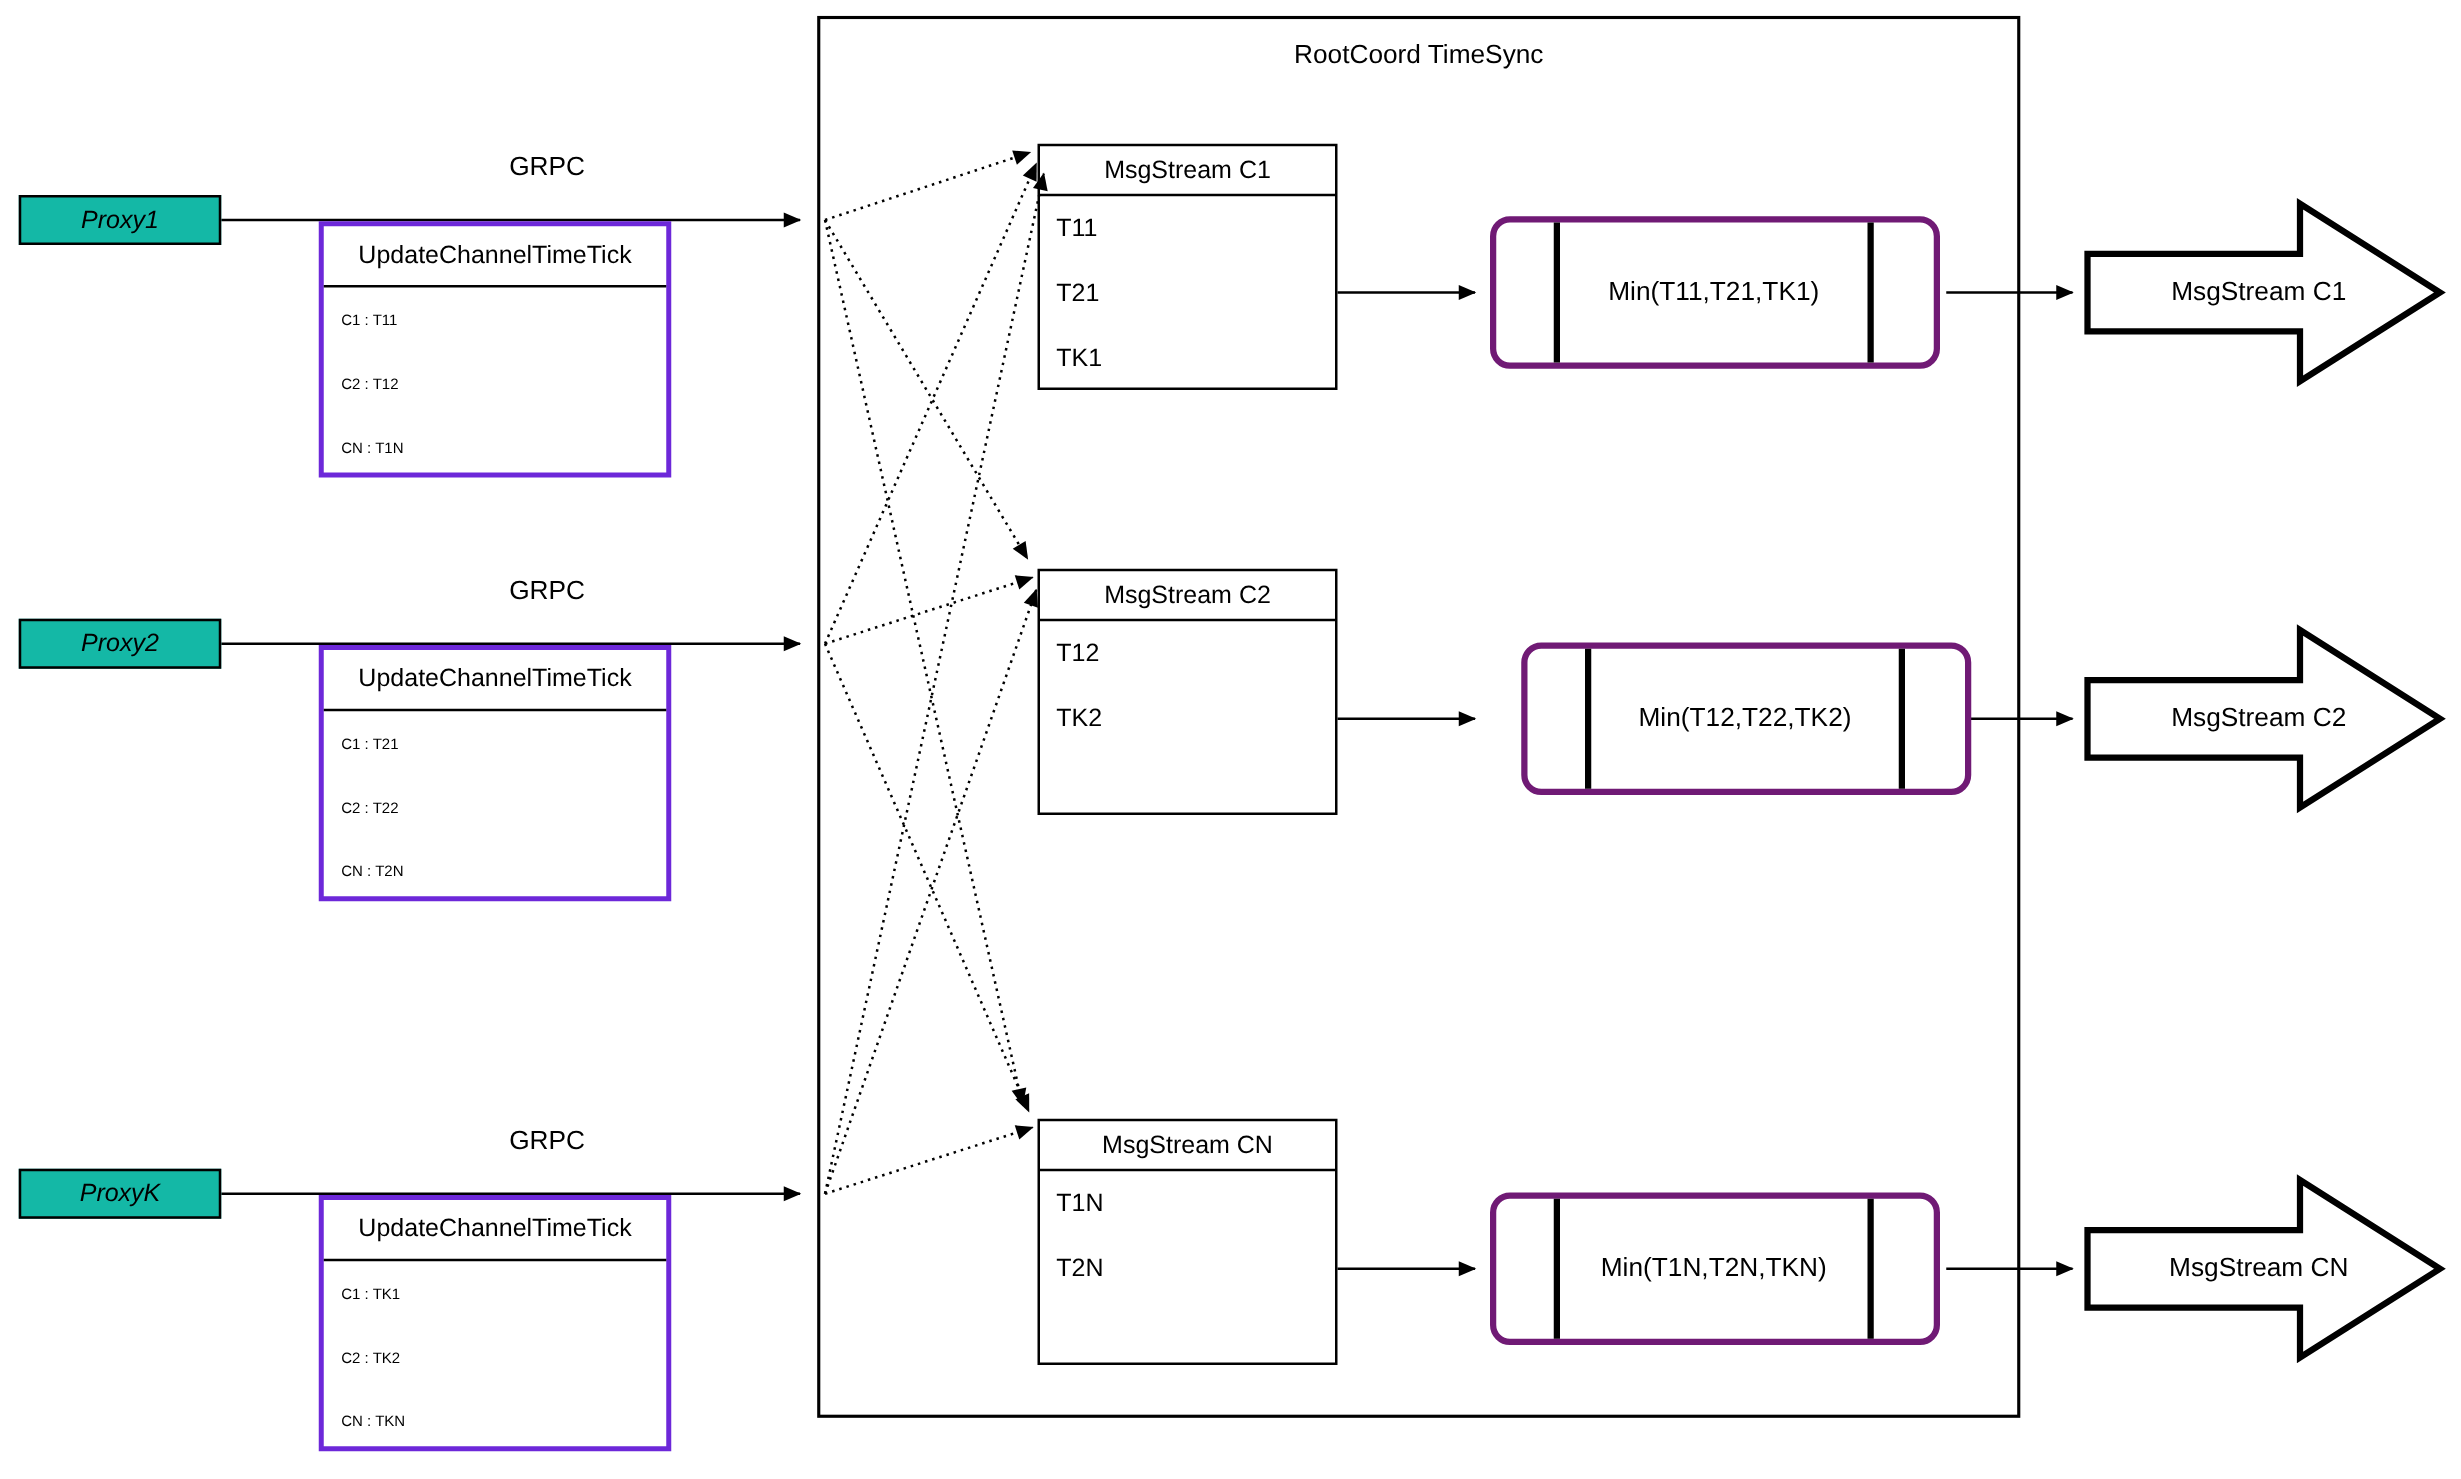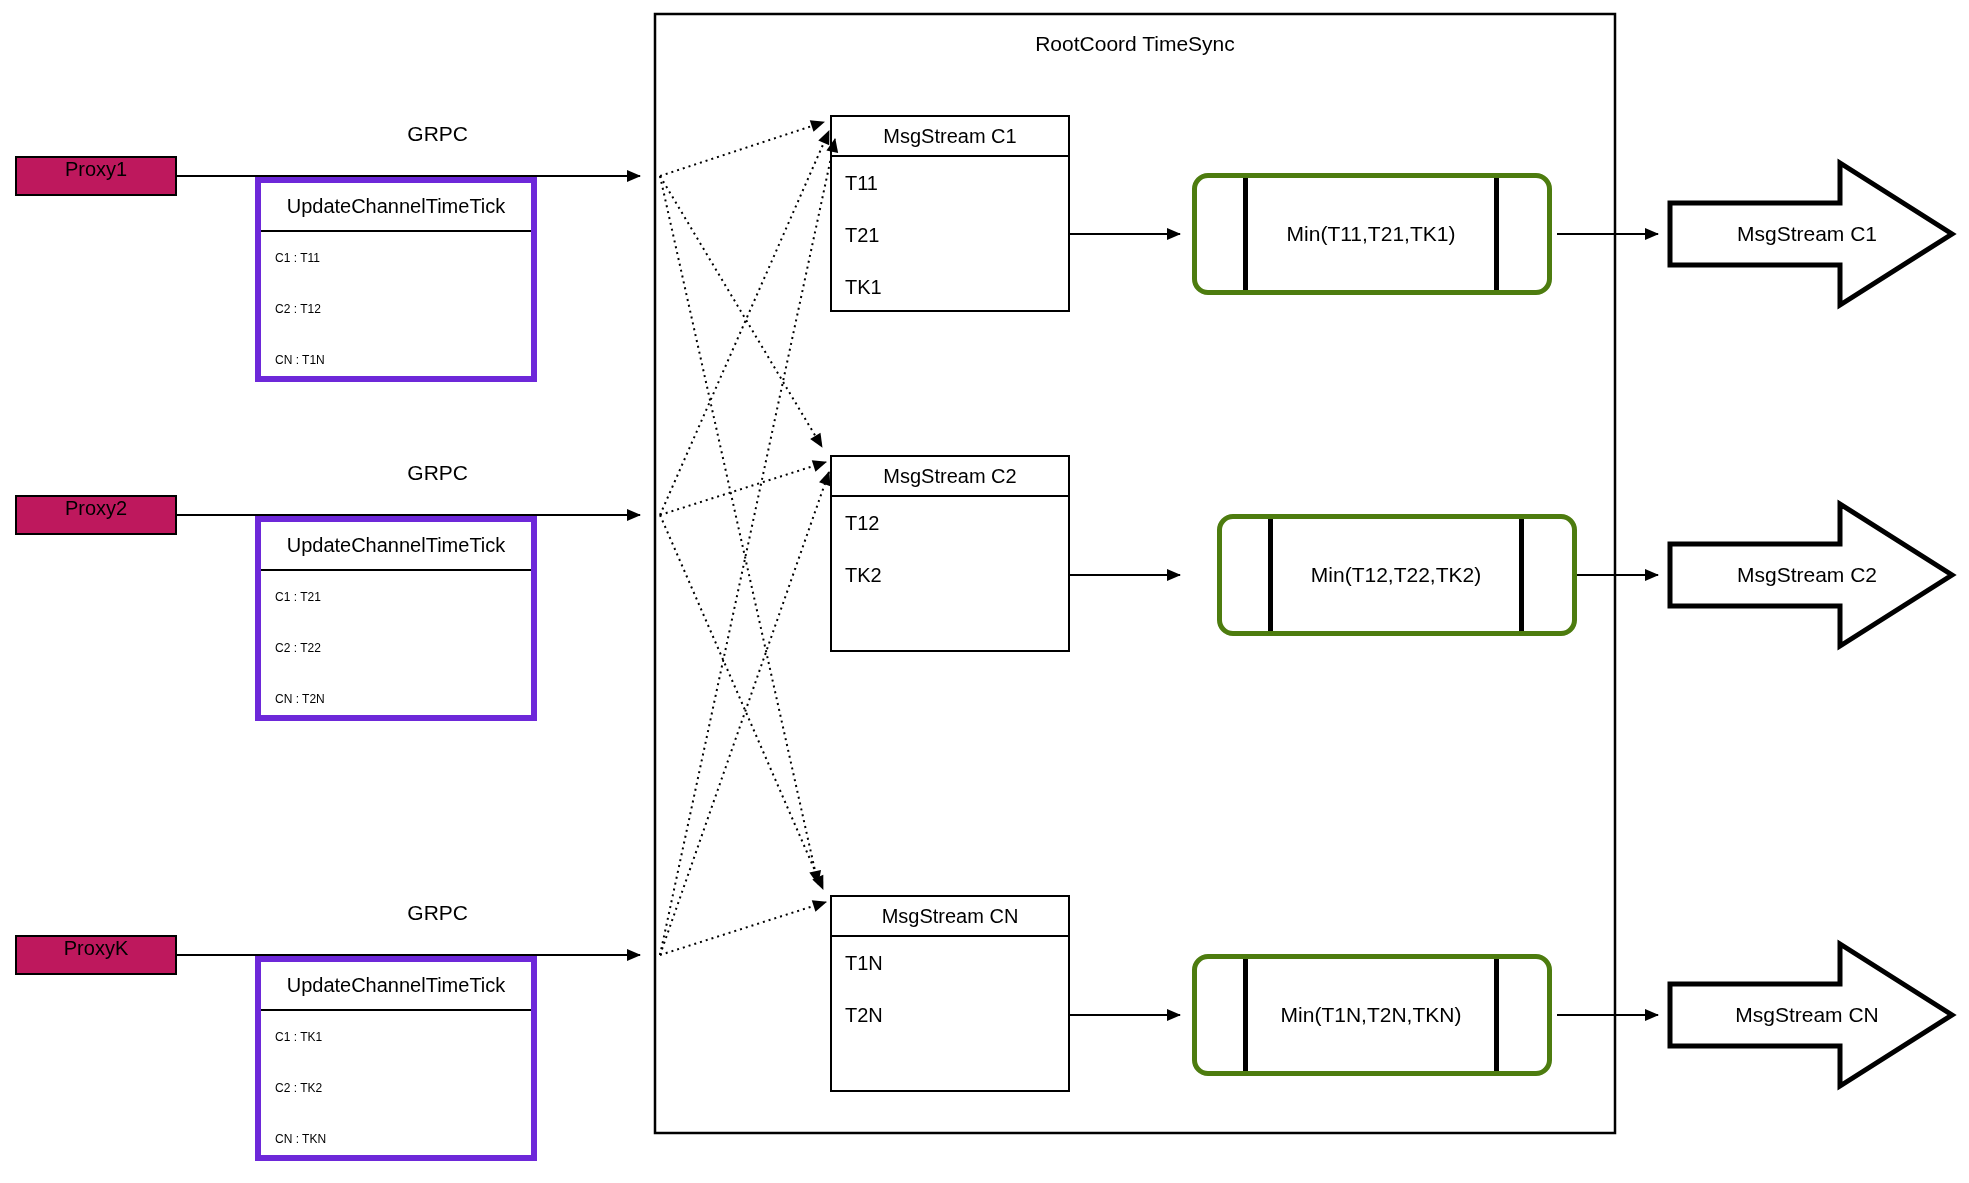--- a/index.html
+++ b/index.html
@@ -9,31 +9,32 @@
     background:#ffffff;
     font-family:"Liberation Sans", sans-serif;
     color:#000;
     overflow:hidden;
     padding-left:36px;
   }
   #wires{position:absolute;left:0;top:0;width:1969px;height:1183px;}
   .abs{position:absolute;box-sizing:border-box;}
   .proxy-box{
     left:15px;width:162px;height:40px;
-    border:2px solid #000;background:#be185d;
-    display:flex;align-items:flex-start;justify-content:center;
+    border:2px solid #000;background:#14b8a6;
+    display:flex;align-items:center;justify-content:center;
     font-size:20px;
+    font-style:italic;
   }
   .grpc-label{
     left:268px;width:200px;height:26px;
     text-align:right;font-size:21px;
   }
   .uctt-table{
     left:255px;width:282px;height:205px;
-    border:6px solid #6d28d9;background:transparent;
+    border:4px solid #6d28d9;background:transparent;
   }
   .uctt-header{
     height:47px;border-bottom:2px solid #000;
     display:flex;align-items:center;justify-content:center;
     font-size:20px;
   }
   .uctt-row{
     height:51px;display:flex;align-items:center;
     padding-left:14px;font-size:12px;
   }
@@ -45,21 +46,21 @@
     height:38px;border-bottom:2px solid #000;
     display:flex;align-items:center;justify-content:center;
     font-size:20px;
   }
   .ms-row{
     height:52px;display:flex;align-items:center;
     padding-left:13px;font-size:20px;
   }
   .min-box{
     left:1192px;width:360px;height:122px;
-    border:5px solid #4d7c0f;border-radius:16px;background:#fff;
+    border:5px solid #701a75;border-radius:16px;background:#fff;
   }
   .min-divider{position:absolute;top:0;bottom:0;width:5px;background:#000;}
   .min-divider.left{left:46px;}
   .min-divider.right{right:48px;}
   .min-label{
     position:absolute;left:51px;right:53px;top:0;bottom:0;
     display:flex;align-items:center;justify-content:center;
     font-size:21px;white-space:nowrap;
   }
   .rootcoord-title{

